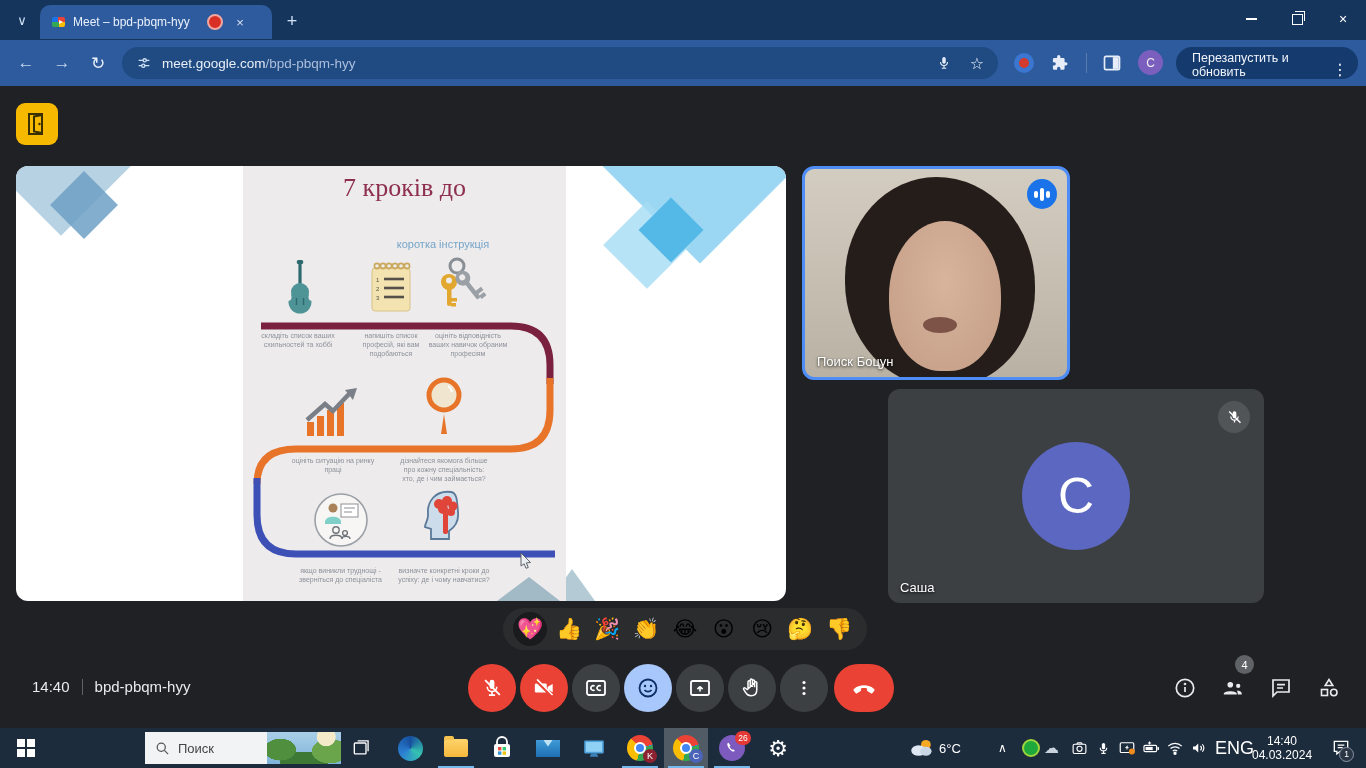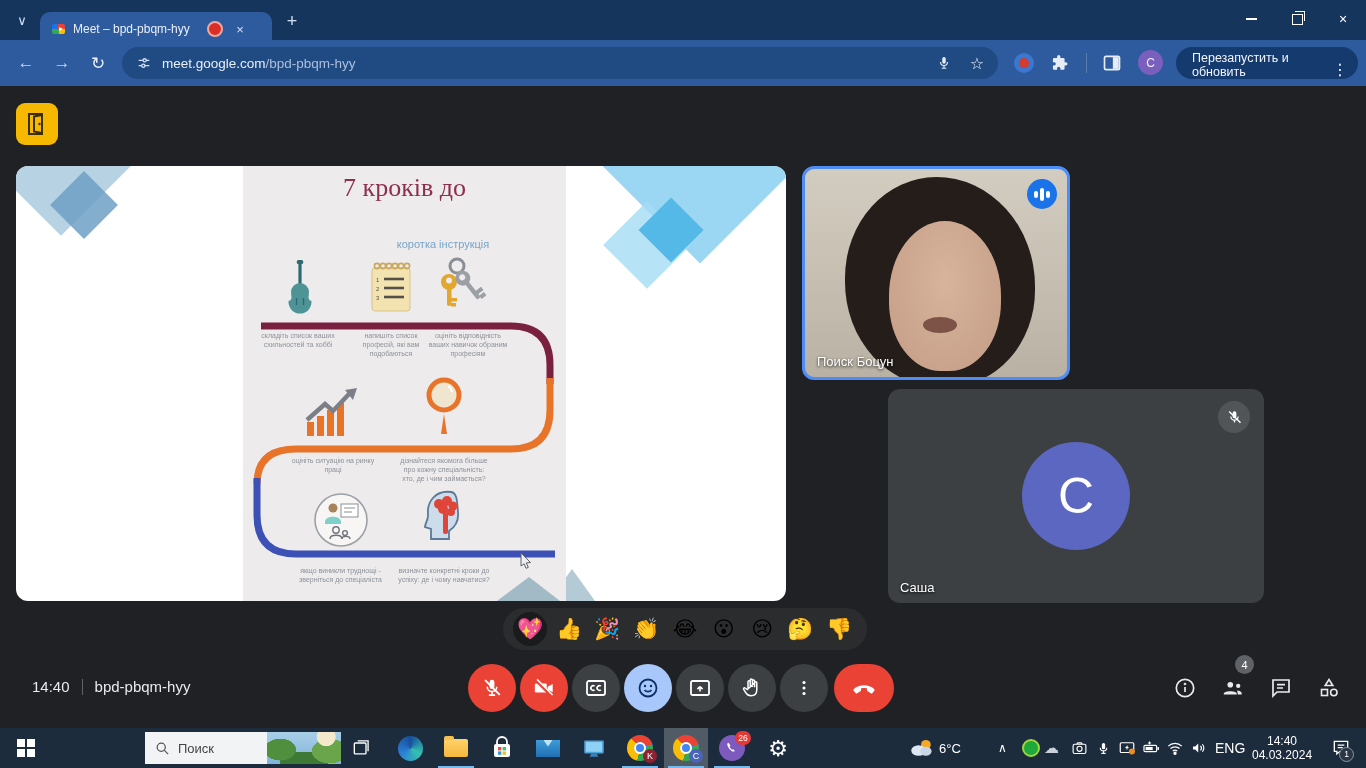--- a/index.html
+++ b/index.html
@@ -4,21 +4,21 @@
 <style>
   html,body{margin:0;padding:0;width:1366px;height:768px;overflow:hidden;background:#000;
     font-family:"Liberation Sans","DejaVu Sans",sans-serif;}
   .abs{position:absolute;}
   .ic{display:flex;align-items:center;justify-content:center;}
   .screen{position:absolute;left:0;top:0;width:1366px;height:768px;background:#202124;}
 
   
   .tabstrip{position:absolute;left:0;top:0;width:1366px;height:40px;background:#16355d;}
   .tabsearch{position:absolute;left:8px;top:7px;width:28px;height:26px;border-radius:8px;color:#cfe0f5;font-size:13px;}
-  .tab{position:absolute;left:40px;top:12px;width:232px;height:34px;background:#2d5b9d;border-radius:10px 10px 0 0;display:flex;align-items:center;}
+  .tab{position:absolute;left:40px;top:5px;width:232px;height:34px;background:#2d5b9d;border-radius:10px 10px 0 0;display:flex;align-items:center;}
   .tabtitle{color:#e9f0fb;font-size:12px;white-space:nowrap;overflow:hidden;text-overflow:ellipsis;width:128px;}
   .favicon{width:13px;height:10px;border-radius:2px;background:conic-gradient(#ea4335 0 25%,#fbbc04 0 50%,#34a853 0 75%,#1a73e8 0);position:relative;margin:0 8px 0 12px;}
   .favicon::after{content:'';position:absolute;right:2px;top:3px;border-left:4px solid #fff;border-top:2px solid transparent;border-bottom:2px solid transparent;}
   .recdot{width:12px;height:12px;border-radius:50%;border:2px solid #f2a6a0;background:#d93025;margin-left:6px;}
   .tabclose{color:#d4e0f2;font-size:13px;width:18px;height:18px;border-radius:50%;margin-left:8px;}
   .newtab{position:absolute;left:280px;top:10px;width:24px;height:22px;color:#cfe0f5;font-size:18px;font-weight:400;}
   .wbtns{position:absolute;right:0;top:0;height:40px;display:flex;}
   .wbtn{width:46px;height:38px;color:#fff;font-size:14px;}
   .minbar{width:11px;height:2px;background:#fff;}
   .restore{width:9px;height:9px;border:1.5px solid #fff;position:relative;}
@@ -551,21 +551,21 @@
           <circle cx="12" cy="19" r="1.4" fill="#fff"></circle>
         </svg>
     </div>
     <div class="tray ic trayic" style="left:1188px">
       <svg width="18" height="18" viewBox="0 0 24 24">
           <path d="M4 10v4h3l4 4V6l-4 4H4z" fill="#fff"></path>
           <path d="M14 9a4.5 4.5 0 0 1 0 6M16.5 7a8 8 0 0 1 0 10" stroke="#fff" fill="none" stroke-width="1.5"></path>
         </svg>
     </div>
     <div class="tray" style="left:1215px">
-        <span style="font-size:14px">ENG</span>
+        <span style="font-size:18px">ENG</span>
       </div>
     <div class="tray" style="left:1252px">
       <div class="clock">
           <div>14:40</div>
           <div>04.03.2024</div>
         </div>
     </div>
     <div class="tray ic" style="left:1326px;width:30px">
       <svg width="20" height="20" viewBox="0 0 24 24" fill="none" stroke="#fff" stroke-width="1.6">
           <path d="M4 4h16v12h-9l-4 3v-3H4z"></path>

